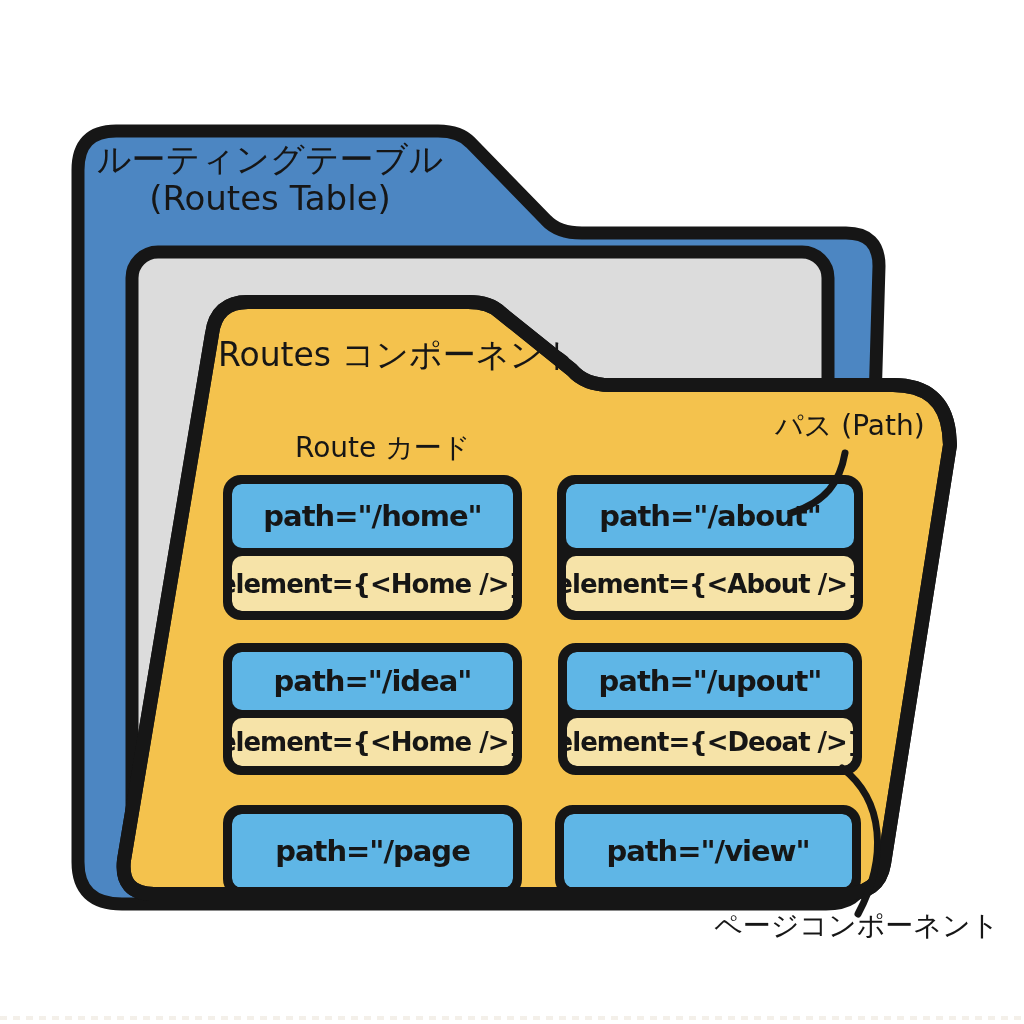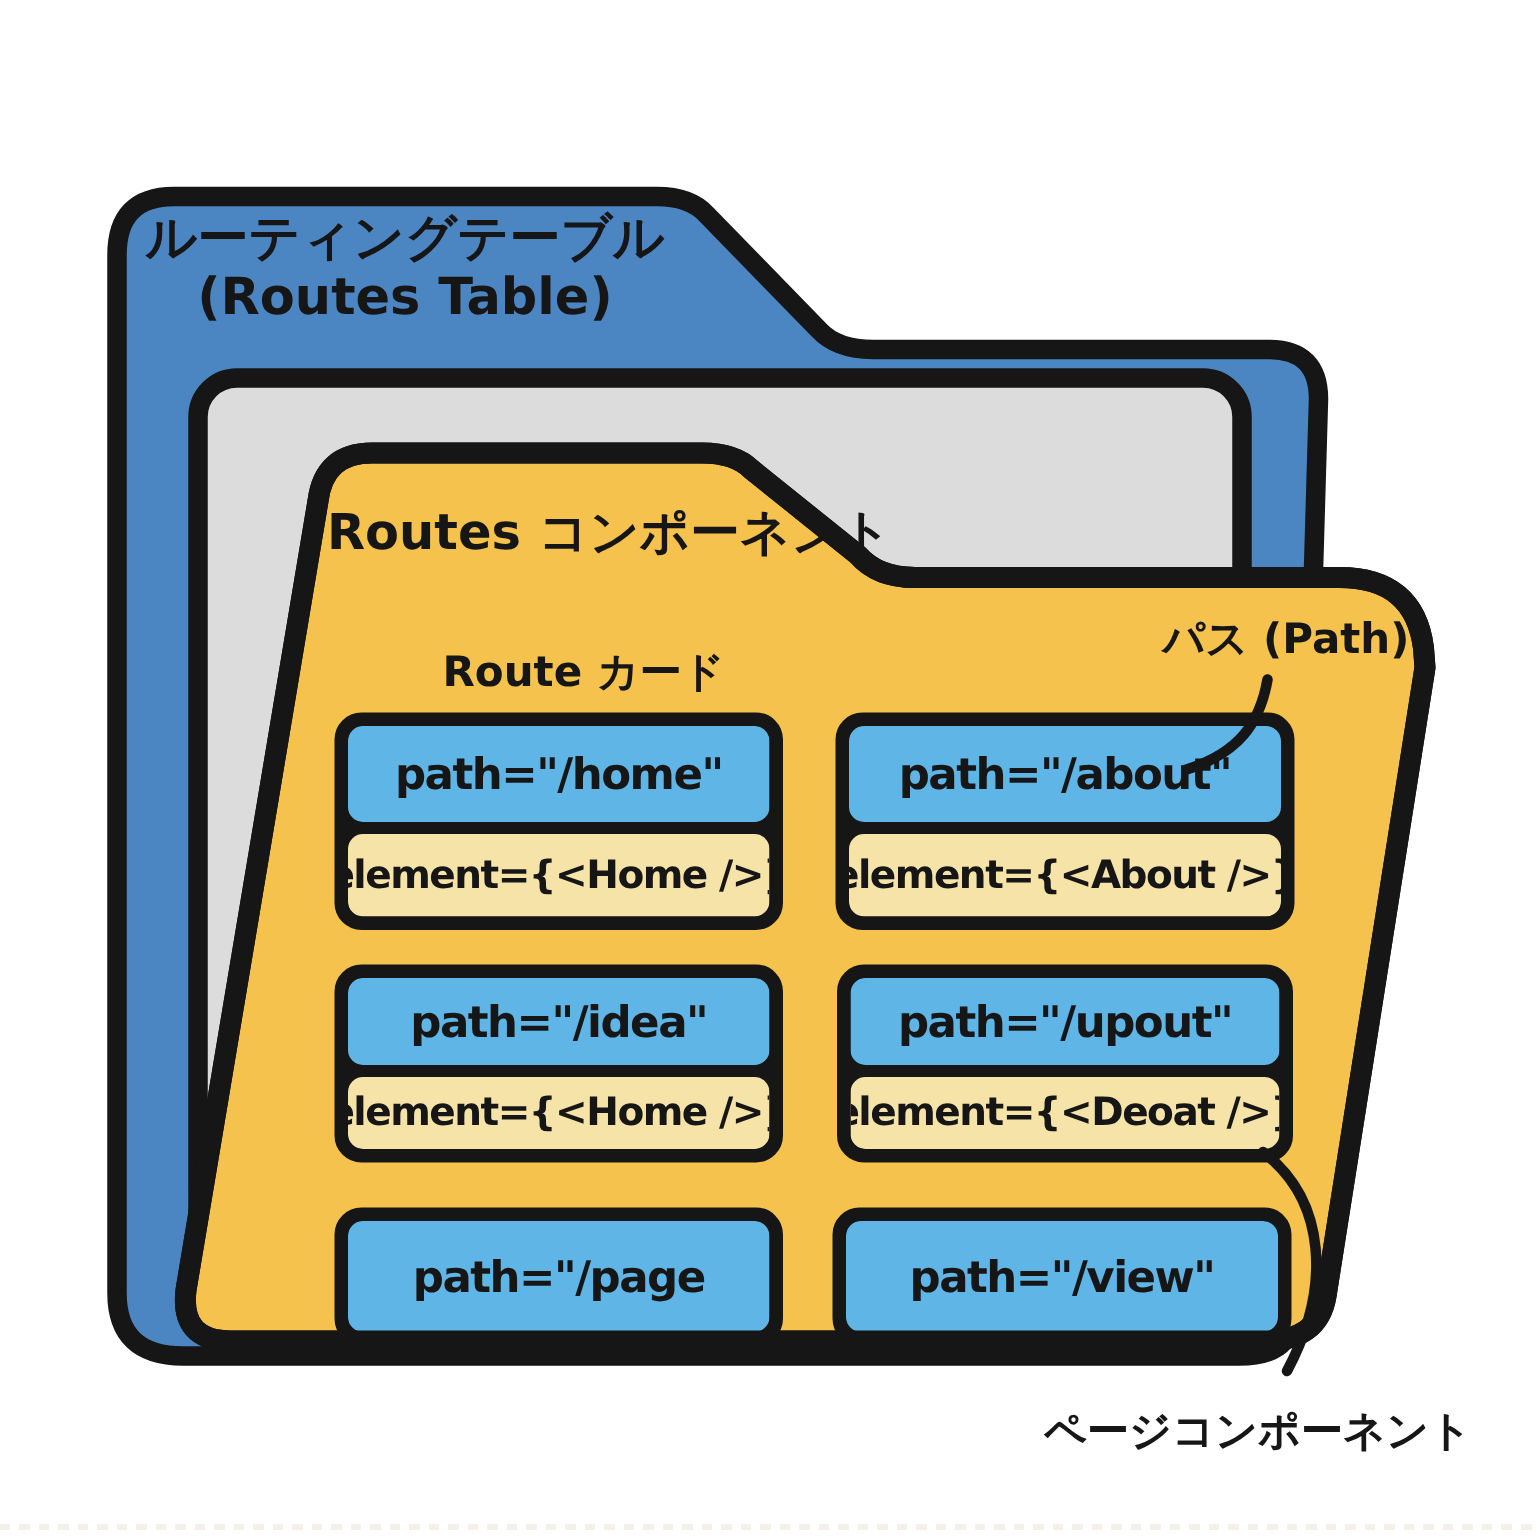--- a/index.html
+++ b/index.html
@@ -3,21 +3,21 @@
 <meta charset="utf-8">
 <style>
   html,body{margin:0;padding:0;background:#ffffff;}
   .canvas{
     position:relative;width:1024px;height:1024px;background:#ffffff;
     font-family:"DejaVu Sans","Liberation Sans",sans-serif;
     overflow:hidden;
   }
   .shapes{position:absolute;left:0;top:0;width:1024px;height:1024px;}
   .label{
-    position:absolute;color:#161616;font-weight:bold;line-height:1.15;
+    position:absolute;color:#161616;font-weight:normal;line-height:1.15;
     white-space:nowrap;
   }
   .folder-title{font-size:34px;text-align:center;}
   .routes-title{font-size:33px;}
   .anno{font-size:28px;}
   .card{
     position:absolute;background:#161616;border:9px solid #161616;
     border-radius:18px;display:flex;flex-direction:column;gap:8px;
     overflow:hidden;box-sizing:border-box;
   }
@@ -52,21 +52,21 @@
     <div>ルーティングテーブル</div>
     <div>(Routes Table)</div>
   </div>
 
   <div class="label routes-title" style="left:218px;top:336px;">Routes コンポーネント</div>
 
   <div class="label anno" style="left:295px;top:432px;width:165px;text-align:center;">Route カード</div>
 
   <div class="label anno" style="left:775px;top:410px;width:145px;text-align:center;">パス (Path)</div>
 
-  <div class="label anno" style="left:696px;top:910px;margin-top:28px;">ページコンポーネント</div>
+  <div class="label anno" style="left:714px;top:910px;">ページコンポーネント</div>
 
   <div class="card" style="left:223px;top:475px;width:299px;height:145px;">
     <div class="cell cell-path" style="flex:0 0 64px;">path="/home"</div>
     <div class="cell cell-element" style="flex:1;">element={&lt;Home /&gt;}</div>
   </div>
 
   <div class="card" style="left:557px;top:475px;width:306px;height:145px;">
     <div class="cell cell-path" style="flex:0 0 64px;">path="/about"</div>
     <div class="cell cell-element" style="flex:1;">element={&lt;About /&gt;}</div>
   </div>

